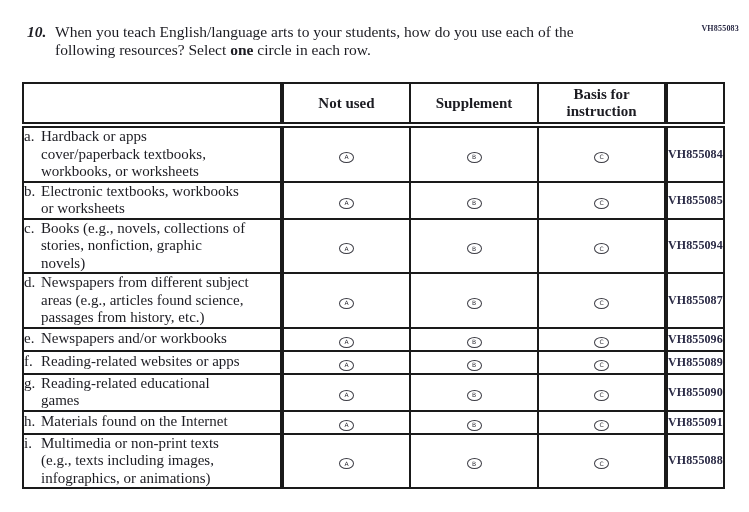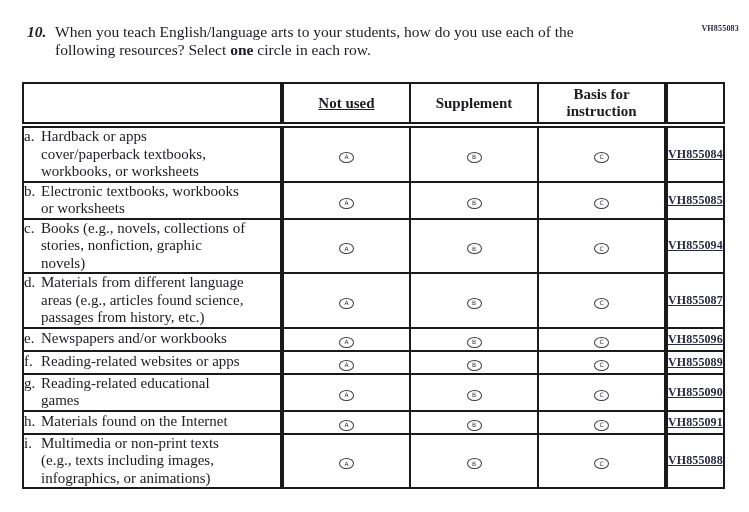--- a/index.html
+++ b/index.html
@@ -62,21 +62,21 @@
   table.res-table td {
     border: 2px solid #1a1a1a;
     padding: 0;
     margin: 0;
   }
   col.c-label { width: 259px; }
   col.c-opt   { width: 128px; }
   col.c-code  { width: 44px; }
 
   
-  .thick-l { border-left: 4px solid #1a1a1a !important; text-decoration: underline; }
+  .thick-l { border-left: 4px solid #1a1a1a !important; }
 
   
   thead th {
     border-bottom: 6px double #1a1a1a !important;
     font-size: 15px;
     font-weight: bold;
     text-align: center;
     vertical-align: middle;
     line-height: 17px;
   }
@@ -206,21 +206,21 @@
       <td class="opt-cell"><span class="oval">B</span></td>
       <td class="opt-cell"><span class="oval">C</span></td>
       <td class="code-cell thick-l">VH855094</td>
     </tr>
 
     <tr class="r3">
       <td class="lbl-cell">
         <div class="lbl">
               <span class="ltr">d.</span>
               <span class="txt">
-                <span class="ln">Materials from different language</span>
+                <span class="ln">Newspapers from different subject</span>
                 <span class="ln">areas (e.g., articles found science,</span>
                 <span class="ln">passages from history, etc.)</span>
               </span>
             </div>
       </td>
       <td class="opt-cell thick-l"><span class="oval">A</span></td>
       <td class="opt-cell"><span class="oval">B</span></td>
       <td class="opt-cell"><span class="oval">C</span></td>
       <td class="code-cell thick-l">VH855087</td>
     </tr>

